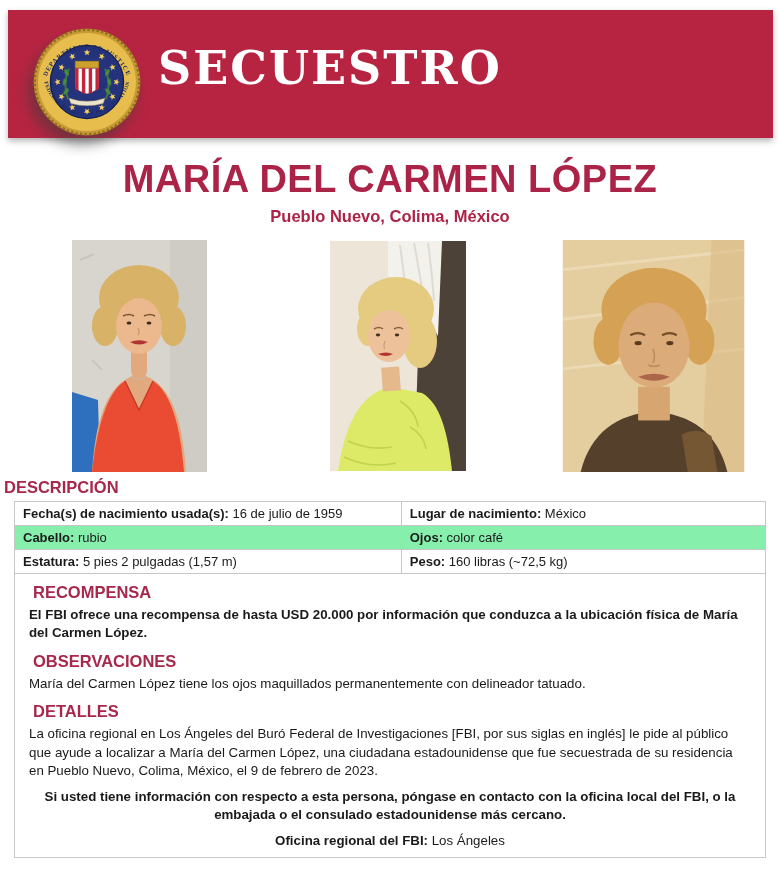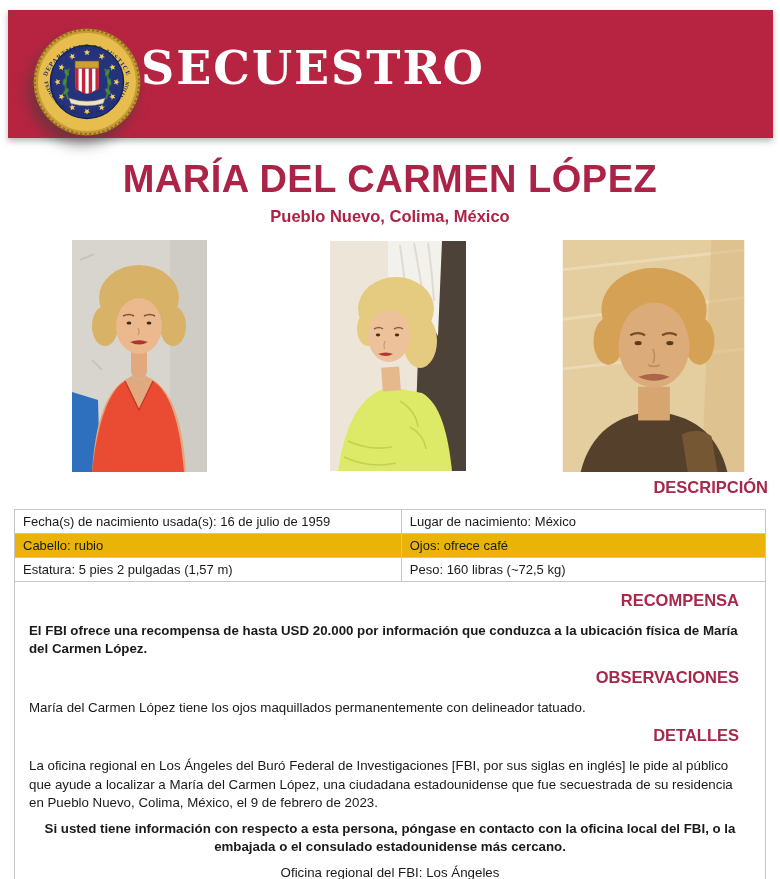--- a/index.html
+++ b/index.html
@@ -11,57 +11,57 @@
   
   .banner{
     position:relative;margin:10px 7px 0 8px;height:128px;
     background:#b72441;box-shadow:0 3px 6px rgba(90,90,90,.45);
   }
   .seal{
     position:absolute;left:22px;top:15px;width:114px;height:114px;
     filter:drop-shadow(-5px 9px 7px rgba(60,60,60,.55));
   }
   .banner-word{
-    position:absolute;left:133px;top:50%;transform:translateY(-62%);
+    position:absolute;left:150px;top:50%;transform:translateY(-62%);
     font-family:"DejaVu Serif","Liberation Serif",serif;
     font-weight:bold;font-size:46px;color:#ffffff;letter-spacing:2px;
   }
   
   .title-block{text-align:center;margin-top:22px;color:#ab2347;}
   .poster-title{
     font-size:38px;font-weight:bold;letter-spacing:.5px;line-height:1.05;
     color:#ab2347;margin:0;
   }
   .subtitle{font-size:16.5px;font-weight:bold;line-height:20px;margin-top:6px;}
   .subtitle + .subtitle{margin-top:0;}
   
   .photos{display:flex;margin-top:14px;height:232px;align-items:flex-start;}
   .photo{height:232px;display:block;}
   .photo-1{margin-left:72px;width:135px;}
   .photo-2{margin-left:123px;width:136px;}
   .photo-3{margin-left:96px;width:183px;}
   
   .sec-heading{
-    text-align:right;font-weight:bold;font-size:16.5px;color:#a8284c;
-    margin:12px;line-height:19px;
+    text-align:left;font-weight:bold;font-size:16.5px;color:#a8284c;
+    margin:4px;line-height:19px;
   }
   .desc-heading{margin-top:6px;}
   
   .content-box{
     margin:3px 14px 0 14px;border:1px solid #c6c6c6;
   }
   .desc-table{display:table;width:100%;border-collapse:collapse;font-size:13px;}
   .t-row{display:table-row;}
-  .t-row.alt .t-cell{background:#eab308;}
+  .t-row.alt .t-cell{background:#86efac;}
   .t-cell{
     display:table-cell;width:51.5%;padding:3px 8px;line-height:17px;
     border-bottom:1px solid #c6c6c6;vertical-align:middle;
   }
   .t-cell.right{width:48.5%;border-left:1px solid #c6c6c6;}
-  .lbl{font-weight:normal;}
+  .lbl{font-weight:bold;}
   .sections{padding:0 14px 7px 14px;font-size:13.3px;line-height:18.5px;}
   .sections .sec-heading{margin-top:9px;}
   .sections p{margin:2px 0 0 0;}
   .sections p.spaced{margin-top:7px;text-align:center;}
   .bold-p{font-weight:bold;}
 </style>
 </head>
 <body>
 
 <div class="banner">
@@ -196,21 +196,21 @@
 <h2 class="sec-heading desc-heading">DESCRIPCIÓN</h2>
 
 <div class="content-box">
   <div class="desc-table">
     <div class="t-row">
       <div class="t-cell"><span class="lbl">Fecha(s) de nacimiento usada(s):</span> <span>16 de julio de 1959</span></div>
       <div class="t-cell right"><span class="lbl">Lugar de nacimiento:</span> <span>México</span></div>
     </div>
     <div class="t-row alt">
       <div class="t-cell"><span class="lbl">Cabello:</span> <span>rubio</span></div>
-      <div class="t-cell right"><span class="lbl">Ojos:</span> <span>ofrece café</span></div>
+      <div class="t-cell right"><span class="lbl">Ojos:</span> <span>color café</span></div>
     </div>
     <div class="t-row">
       <div class="t-cell"><span class="lbl">Estatura:</span> <span>5 pies 2 pulgadas (1,57 m)</span></div>
       <div class="t-cell right"><span class="lbl">Peso:</span> <span>160 libras (~72,5 kg)</span></div>
     </div>
   </div>
 
   <div class="sections">
     <h2 class="sec-heading">RECOMPENSA</h2>
     <p class="bold-p">El FBI ofrece una recompensa de hasta USD 20.000 por información que conduzca a la ubicación física de María del Carmen López.</p>

